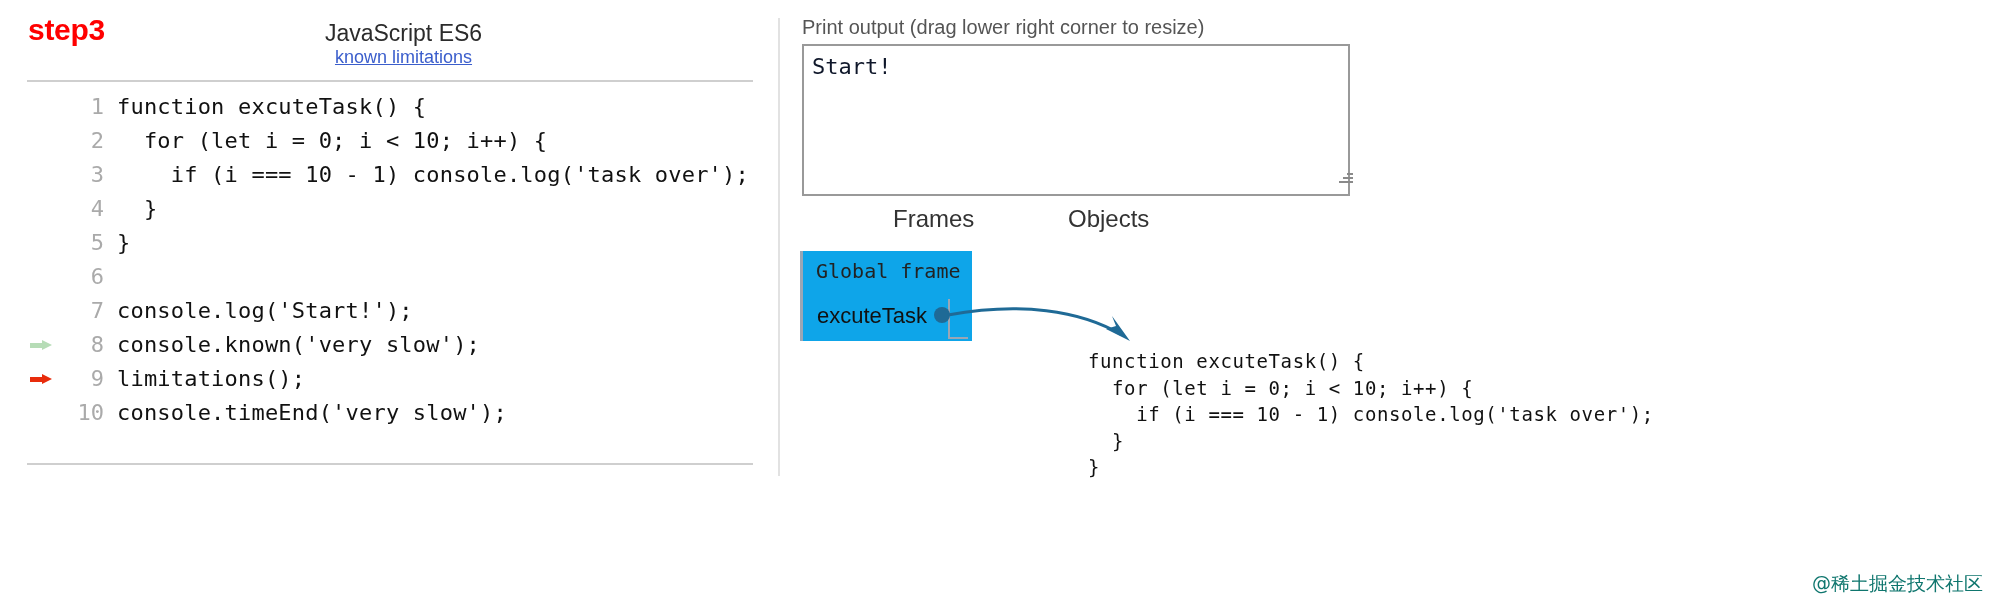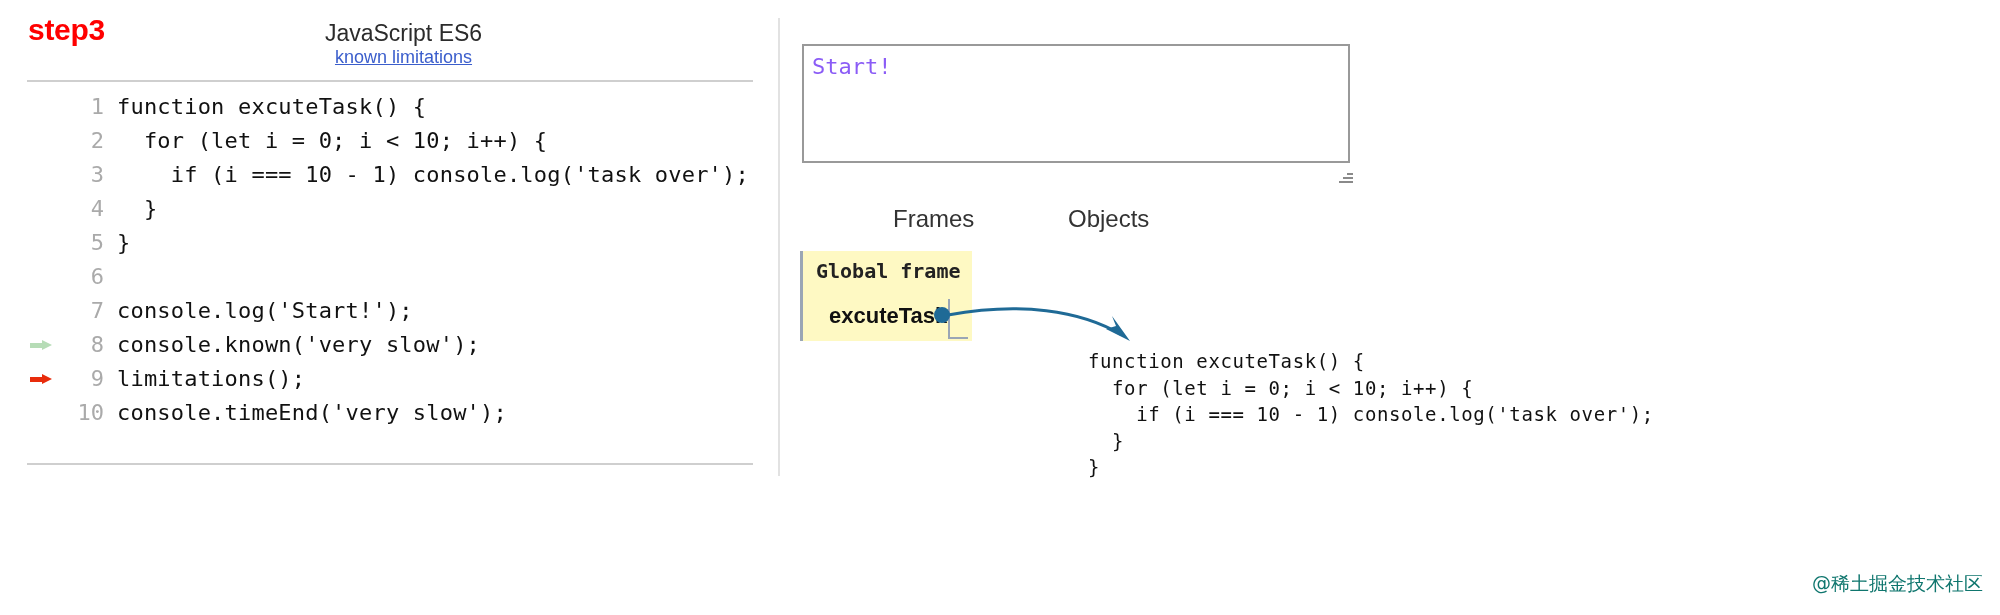--- a/index.html
+++ b/index.html
@@ -160,28 +160,28 @@
     top: 16px;
     font-size: 20px;
     color: #555555;
   }
 
   #print-output-box {
     position: absolute;
     left: 22px;
     top: 44px;
     width: 548px;
-    height: 119px;
+    height: 152px;
     border: 2px solid #999999;
     background: #ffffff;
     box-sizing: border-box;
     padding: 6px 8px;
     font-family: "DejaVu Sans Mono", "Liberation Mono", monospace;
     font-size: 22px;
-    color: #8b5cf6;
+    color: #0f172a;
     line-height: 1.35;
     white-space: pre-wrap;
     overflow: hidden;
   }
 
   #resize-handle {
     position: absolute;
     left: 557px;
     top: 170px;
     width: 16px;
@@ -205,36 +205,35 @@
   }
   #frames-heading { left: 113px; top: 205px; }
   #objects-heading { left: 288px; top: 205px; }
 
   #global-frame-box {
     position: absolute;
     left: 20px;
     top: 251px;
     width: 172px;
     height: 90px;
-    background: #fef9c3;
+    background: #0ea5e9;
     border-left: 3px solid #9aa6b5;
     box-sizing: border-box;
-    font-weight: bold;
   }
   #global-frame-title {
     position: absolute;
     left: 13px;
     top: 8px;
     font-family: "DejaVu Sans Mono", "Liberation Mono", monospace;
     font-size: 20px;
     color: #222222;
   }
   #global-frame-varname {
     position: absolute;
-    left: 26px;
+    left: 14px;
     top: 52px;
     font-size: 22px;
     color: #111111;
   }
   #frame-bracket {
     position: absolute;
     left: 145px;
     top: 48px;
     width: 20px;
     height: 40px;
@@ -301,20 +300,21 @@
       <div class="code-line"><div class="gutter-arrow"></div><div class="lineno">10</div><div class="linecode">console.timeEnd('very slow');</div></div>
     </div>
 
   <div class="hrule" id="hrule-bottom"></div>
 </div>
 
 <div id="vertical-divider"></div>
 
 <div id="right-panel">
 
+  <div id="print-output-label">Print output (drag lower right corner to resize)</div>
 
   <div id="print-output-box">Start!</div>
 
   <div id="resize-handle">
       <i></i>
       <i></i>
       <i></i>
     </div>
 
   <div class="column-heading" id="frames-heading">Frames</div>

